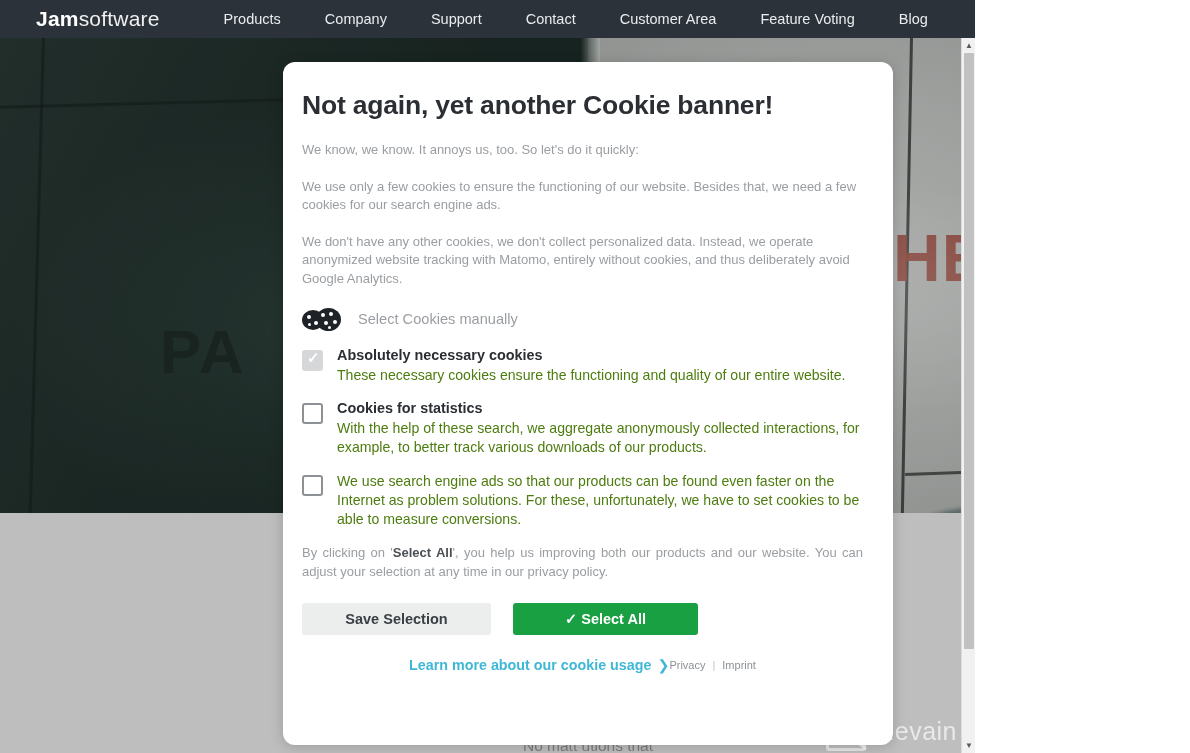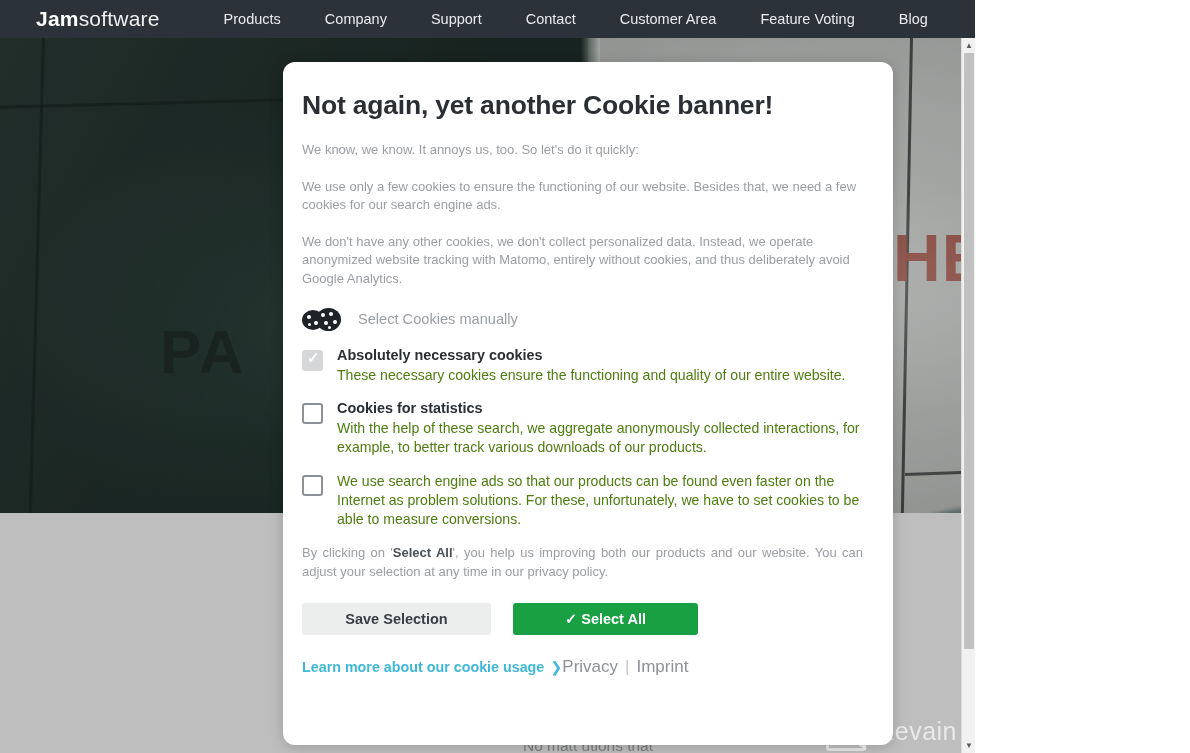--- a/index.html
+++ b/index.html
@@ -192,29 +192,29 @@
   .btn-row { display: flex; gap: 22px; margin-top: 22px; }
   .btn {
     height: 32px; border: none; border-radius: 3px;
     font-size: 14.5px; font-weight: bold; cursor: pointer;
     font-family: "Liberation Sans", sans-serif;
   }
   .btn-primary { width: 185px; background: #18a042; color: #ffffff; }
   .btn-secondary { width: 189px; background: #eceded; color: #3a3f44; }
 
   .links-row {
-    display: flex; align-items: center; justify-content: flex-start;
+    display: flex; align-items: center; justify-content: center;
     margin-top: 22px; padding-bottom: 14px;
   }
   .learn-more {
     font-size: 14.3px; font-weight: bold; color: #3fb7d6;
     text-decoration: none; cursor: pointer; white-space: nowrap;
   }
   .learn-more .chev { font-weight: normal; margin-left: 6px; }
-  .legal { font-size: 17px; color: #8d9196; white-space: nowrap; }
+  .legal { font-size: 11px; color: #8d9196; white-space: nowrap; }
   .legal a { color: #8d9196; text-decoration: none; cursor: pointer; }
   .legal .sep { margin: 0 7px; color: #c3c6c8; }
 </style>
 </head>
 <body>
 
 <div id="root">
 
   <div class="navbar">
     <div class="logo">

